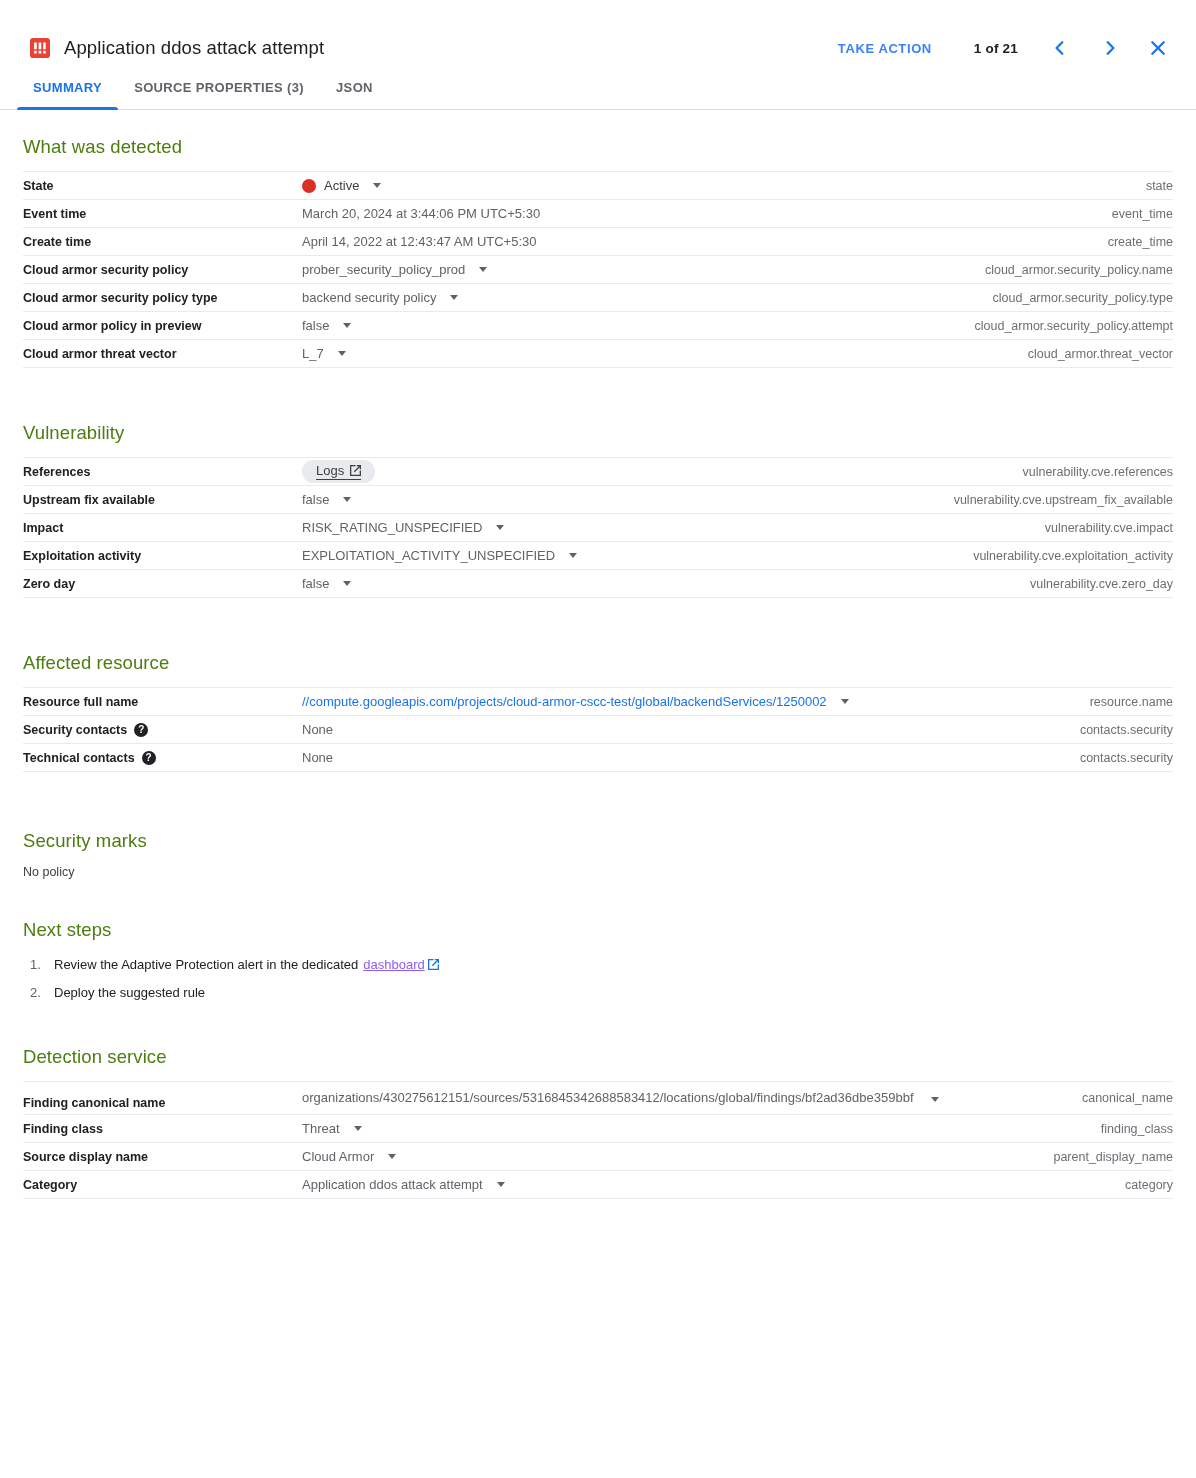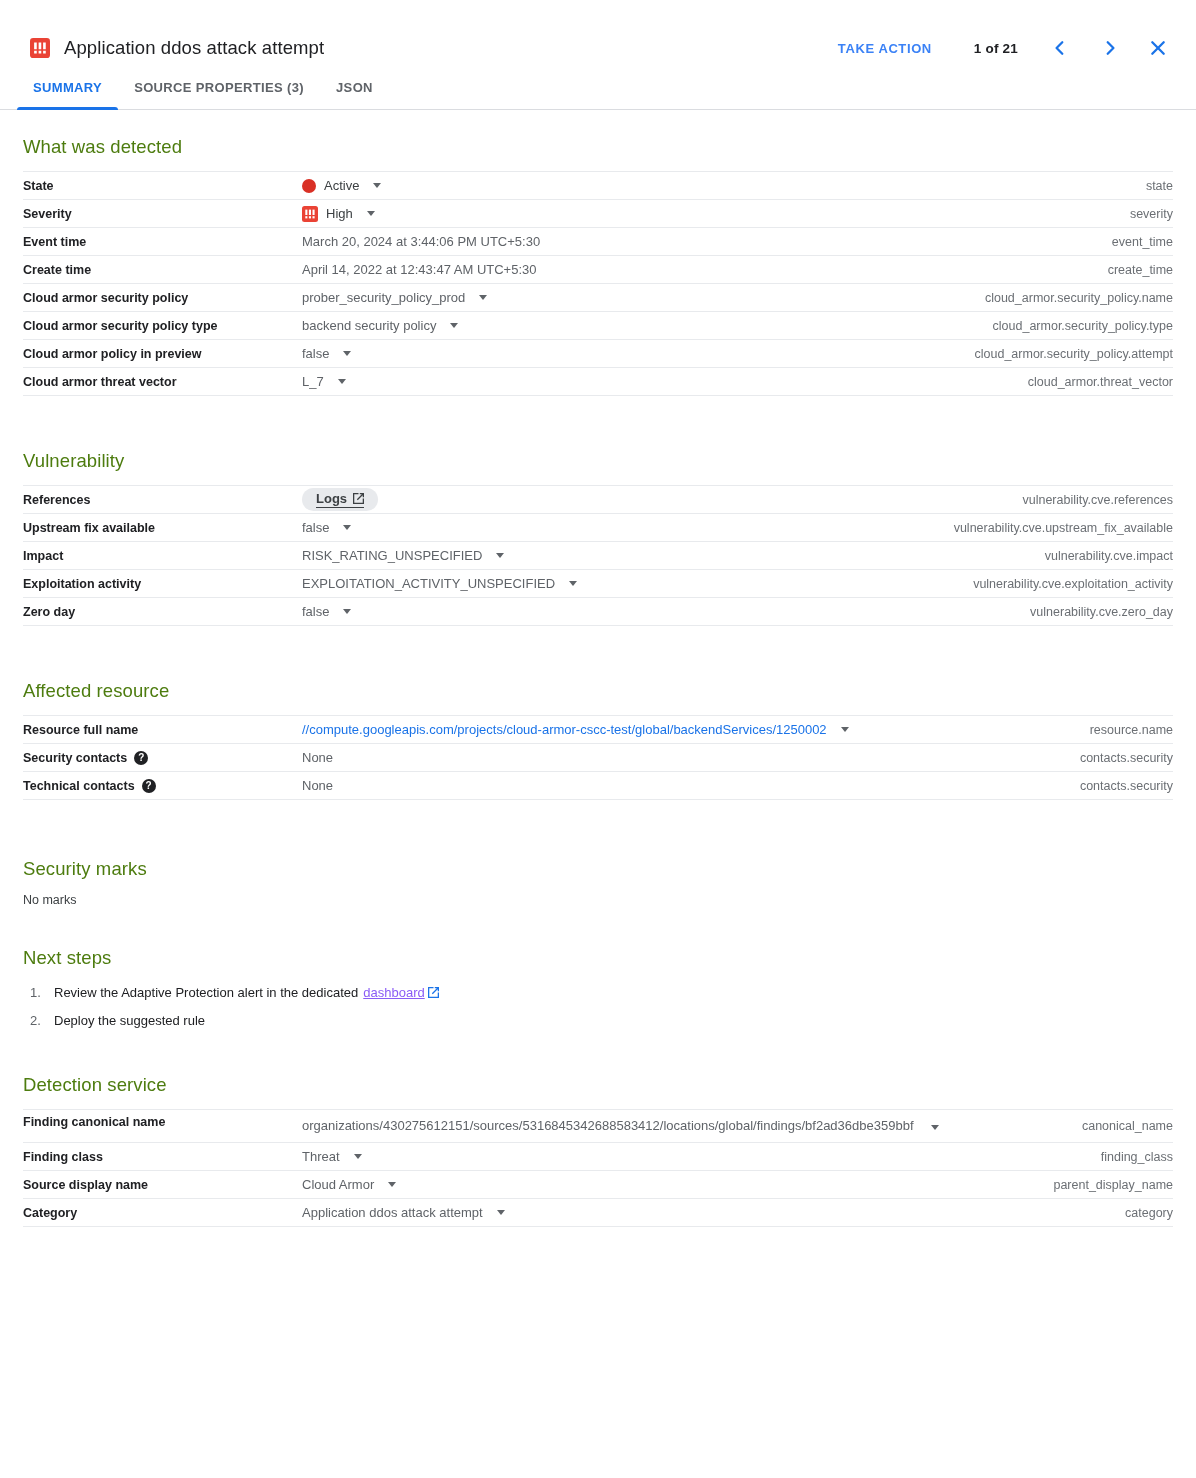--- a/index.html
+++ b/index.html
@@ -62,21 +62,21 @@
     width: 0; height: 0; margin-left: 14px; display: inline-block;
     border-left: 4.5px solid transparent; border-right: 4.5px solid transparent;
     border-top: 5px solid #5f6368;
   }
   .val-dark { color: #3c4043; }
   .state-dot { width: 14px; height: 14px; border-radius: 50%; background: #d93025; margin-right: 8px; flex: 0 0 auto; }
   .sev-mini { width: 16px; height: 16px; margin-right: 8px; flex: 0 0 auto; }
 
   .chip {
     display: inline-flex; align-items: center; background: #e8eaed; border: none;
-    border-radius: 12px; height: 23px; padding: 0 14px; cursor: pointer; font-family: inherit; font-weight: bold;
+    border-radius: 12px; height: 23px; padding: 0 14px; cursor: pointer; font-family: inherit;
   }
   .chip-inner { display: inline-flex; align-items: center; border-bottom: 1px solid #3c4043; padding-bottom: 1px; }
   .chip-text { font-size: 13px; color: #3c4043; }
   .chip .ext-icon { margin-left: 6px; color: #3c4043; }
 
   .link-value { color: #1a73e8; cursor: pointer; text-decoration: none; }
   .wrap-value { max-width: 642px; word-break: break-all; line-height: 22px; display: inline; }
   .wrap-cell { display: block; padding: 4px 0; }
 
   .help-dot {
@@ -159,33 +159,20 @@
           <div class="cell-value">
             <span class="dd">
               <span class="state-dot"></span>
               <span class="val-dark">Active</span>
               <span class="caret"></span>
             </span>
           </div>
           <div class="cell-key">state</div>
         </div>
         <div class="frow">
-          <div class="cell-label">Severity</div>
-          <div class="cell-value">
-            <span class="dd">
-              <svg class="sev-mini" viewBox="0 0 16 16">
-                  <use href="#sev-icon"></use>
-                </svg>
-              <span class="val-dark">High</span>
-              <span class="caret"></span>
-            </span>
-          </div>
-          <div class="cell-key">severity</div>
-        </div>
-        <div class="frow">
           <div class="cell-label">Event time</div>
           <div class="cell-value">
               <span>March 20, 2024 at 3:44:06 PM UTC+5:30</span>
             </div>
           <div class="cell-key">event_time</div>
         </div>
         <div class="frow">
           <div class="cell-label">Create time</div>
           <div class="cell-value">
               <span>April 14, 2022 at 12:43:47 AM UTC+5:30</span>
@@ -326,21 +313,21 @@
           <div class="cell-value">
               <span>None</span>
             </div>
           <div class="cell-key">contacts.security</div>
         </div>
       </div>
     </div>
 
     <div class="section" style="margin-top:58px">
       <div class="section-title">Security marks</div>
-      <div class="plain-text">No marks</div>
+      <div class="plain-text">No policy</div>
     </div>
 
     <div class="section" style="margin-top:40px">
       <div class="section-title">Next steps</div>
       <div class="steps">
         <div class="step">
           <span class="step-num">1.</span>
           <span class="step-text">Review the Adaptive Protection alert in the dedicated</span>
           <a class="step-link">
             <span>dashboard</span>
@@ -353,21 +340,21 @@
           <span class="step-num">2.</span>
           <span class="step-text">Deploy the suggested rule</span>
         </div>
       </div>
     </div>
 
     <div class="section" style="margin-top:46px">
       <div class="section-title">Detection service</div>
       <div class="ftable">
         <div class="frow" style="align-items:flex-start">
-          <div class="cell-label" style="padding-top:4px">Finding canonical name</div>
+          <div class="cell-label" style="padding-top:13px">Finding canonical name</div>
           <div class="cell-value wrap-cell">
             <span class="dd" style="display:inline">
               <span class="wrap-value">organizations/430275612151/sources/5316845342688583412/locations/global/findings/bf2ad36dbe359bbf</span>
               <span class="caret"></span>
             </span>
           </div>
           <div class="cell-key" style="padding-top:8px">canonical_name</div>
         </div>
         <div class="frow">
           <div class="cell-label">Finding class</div>

